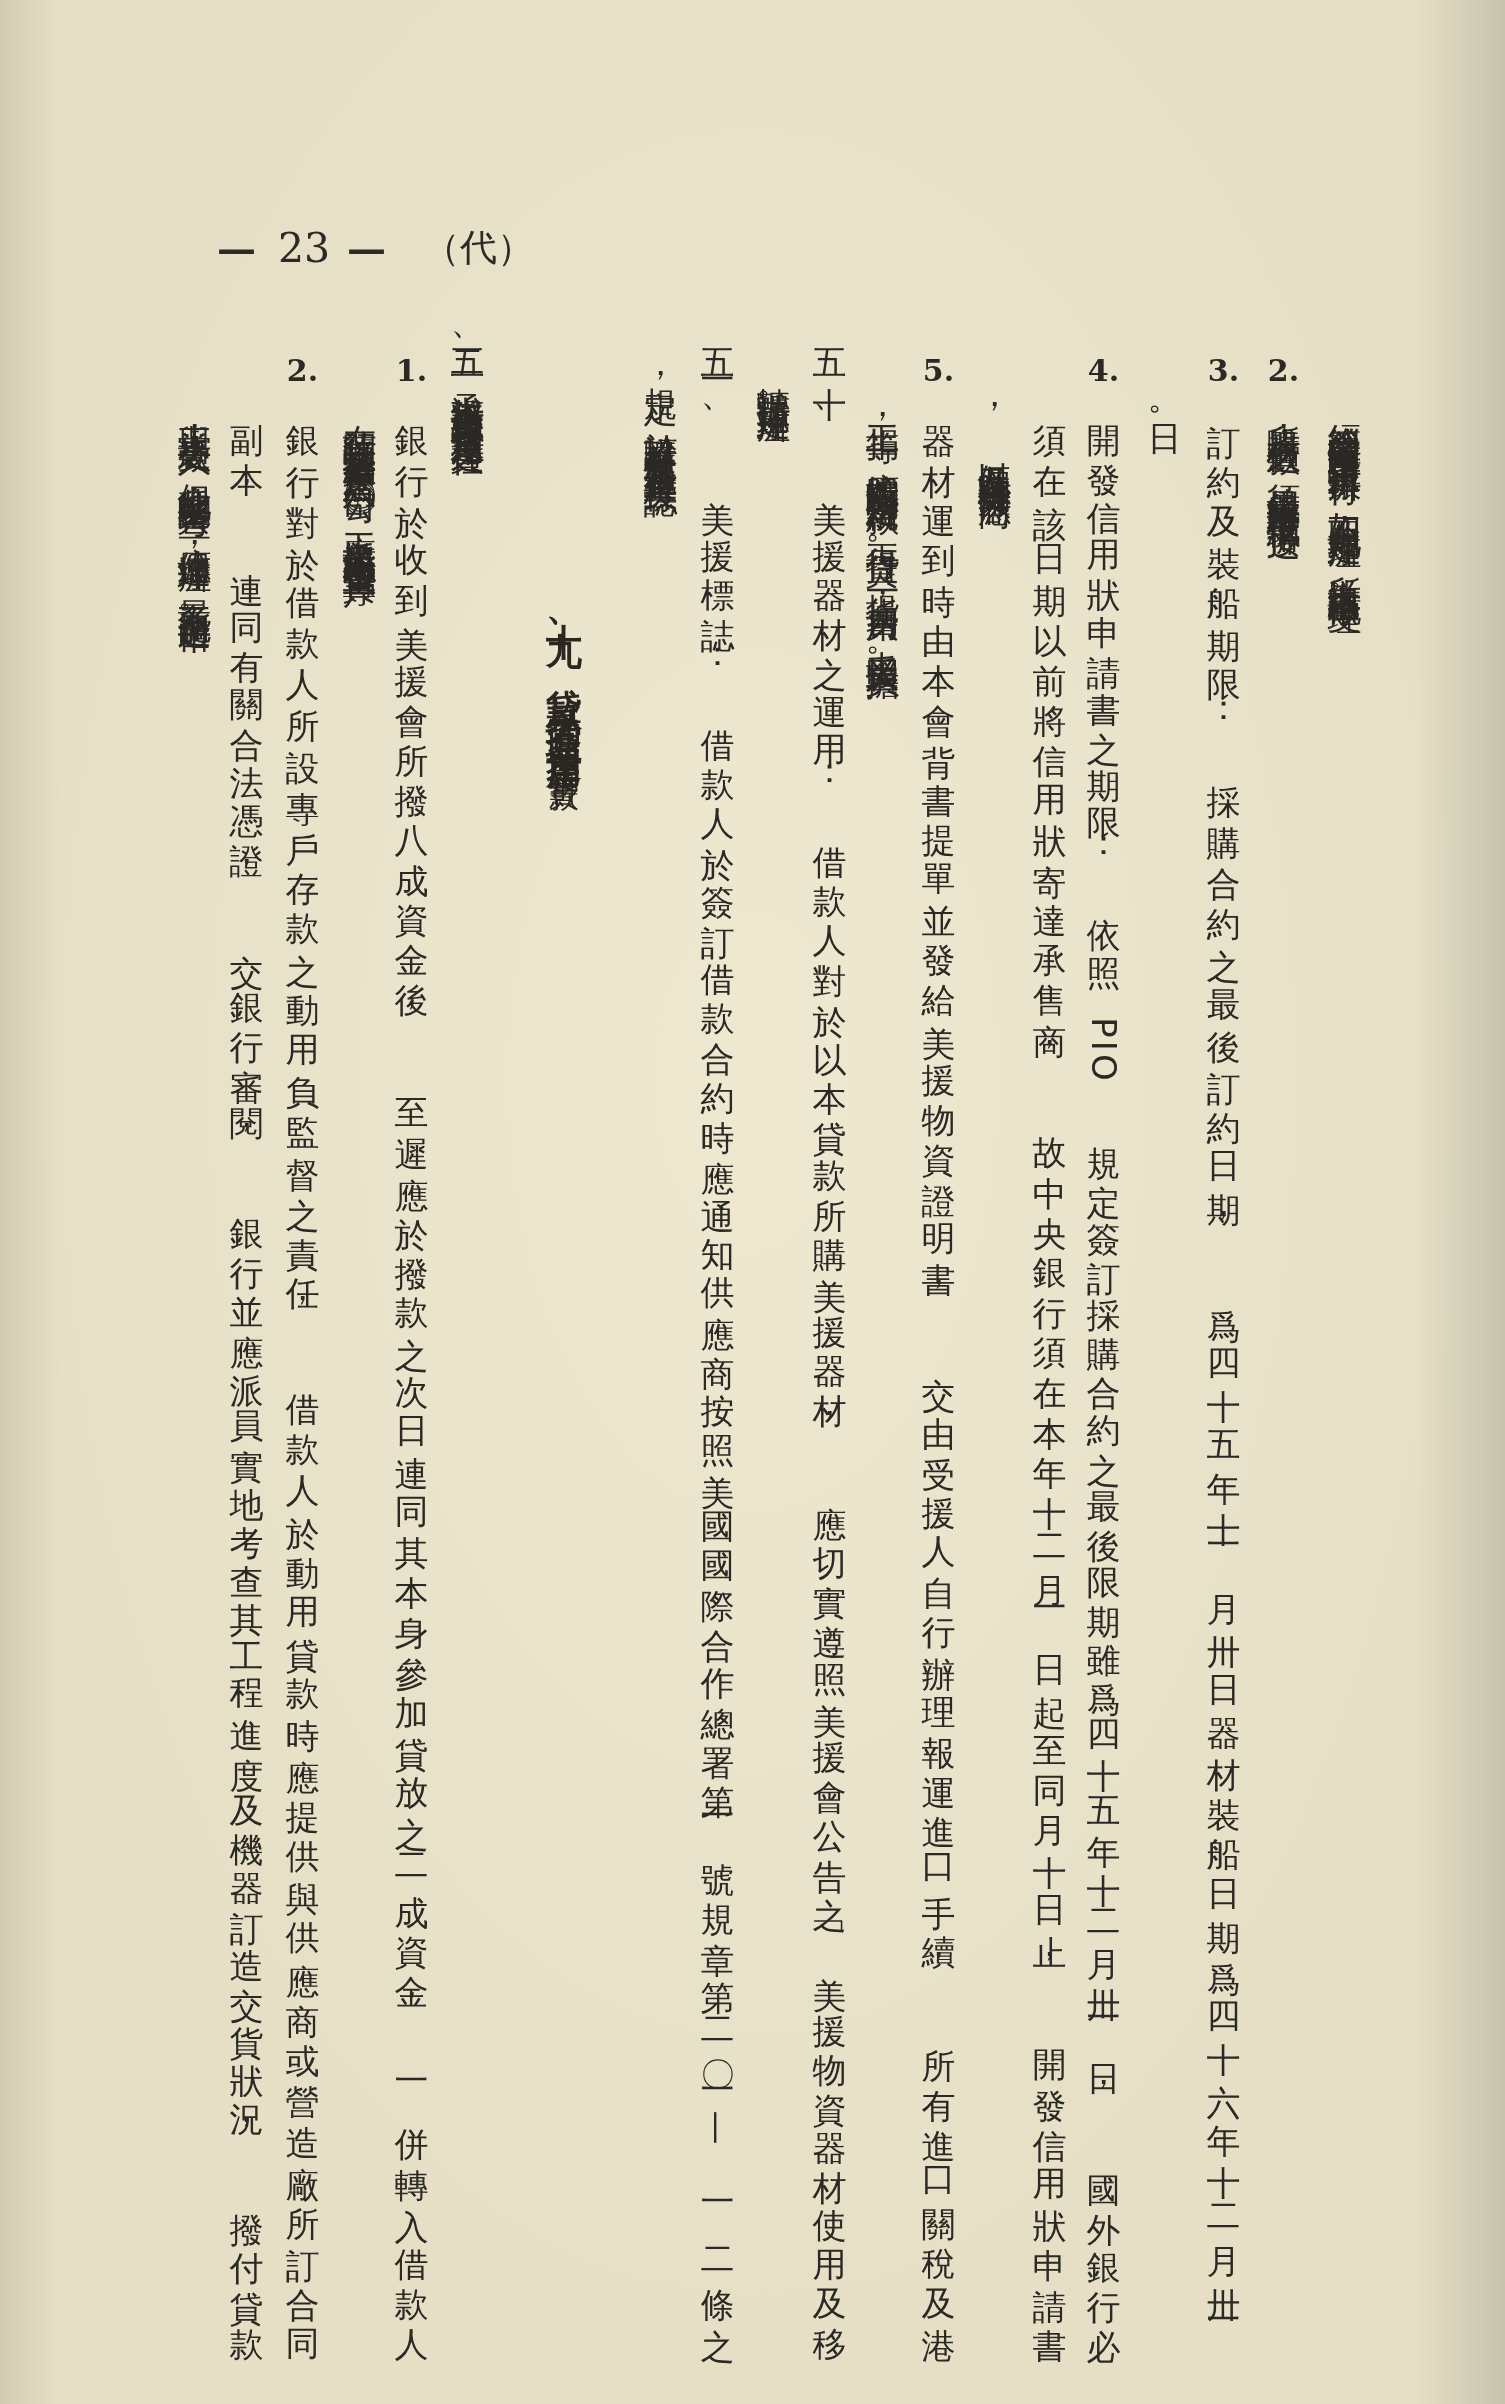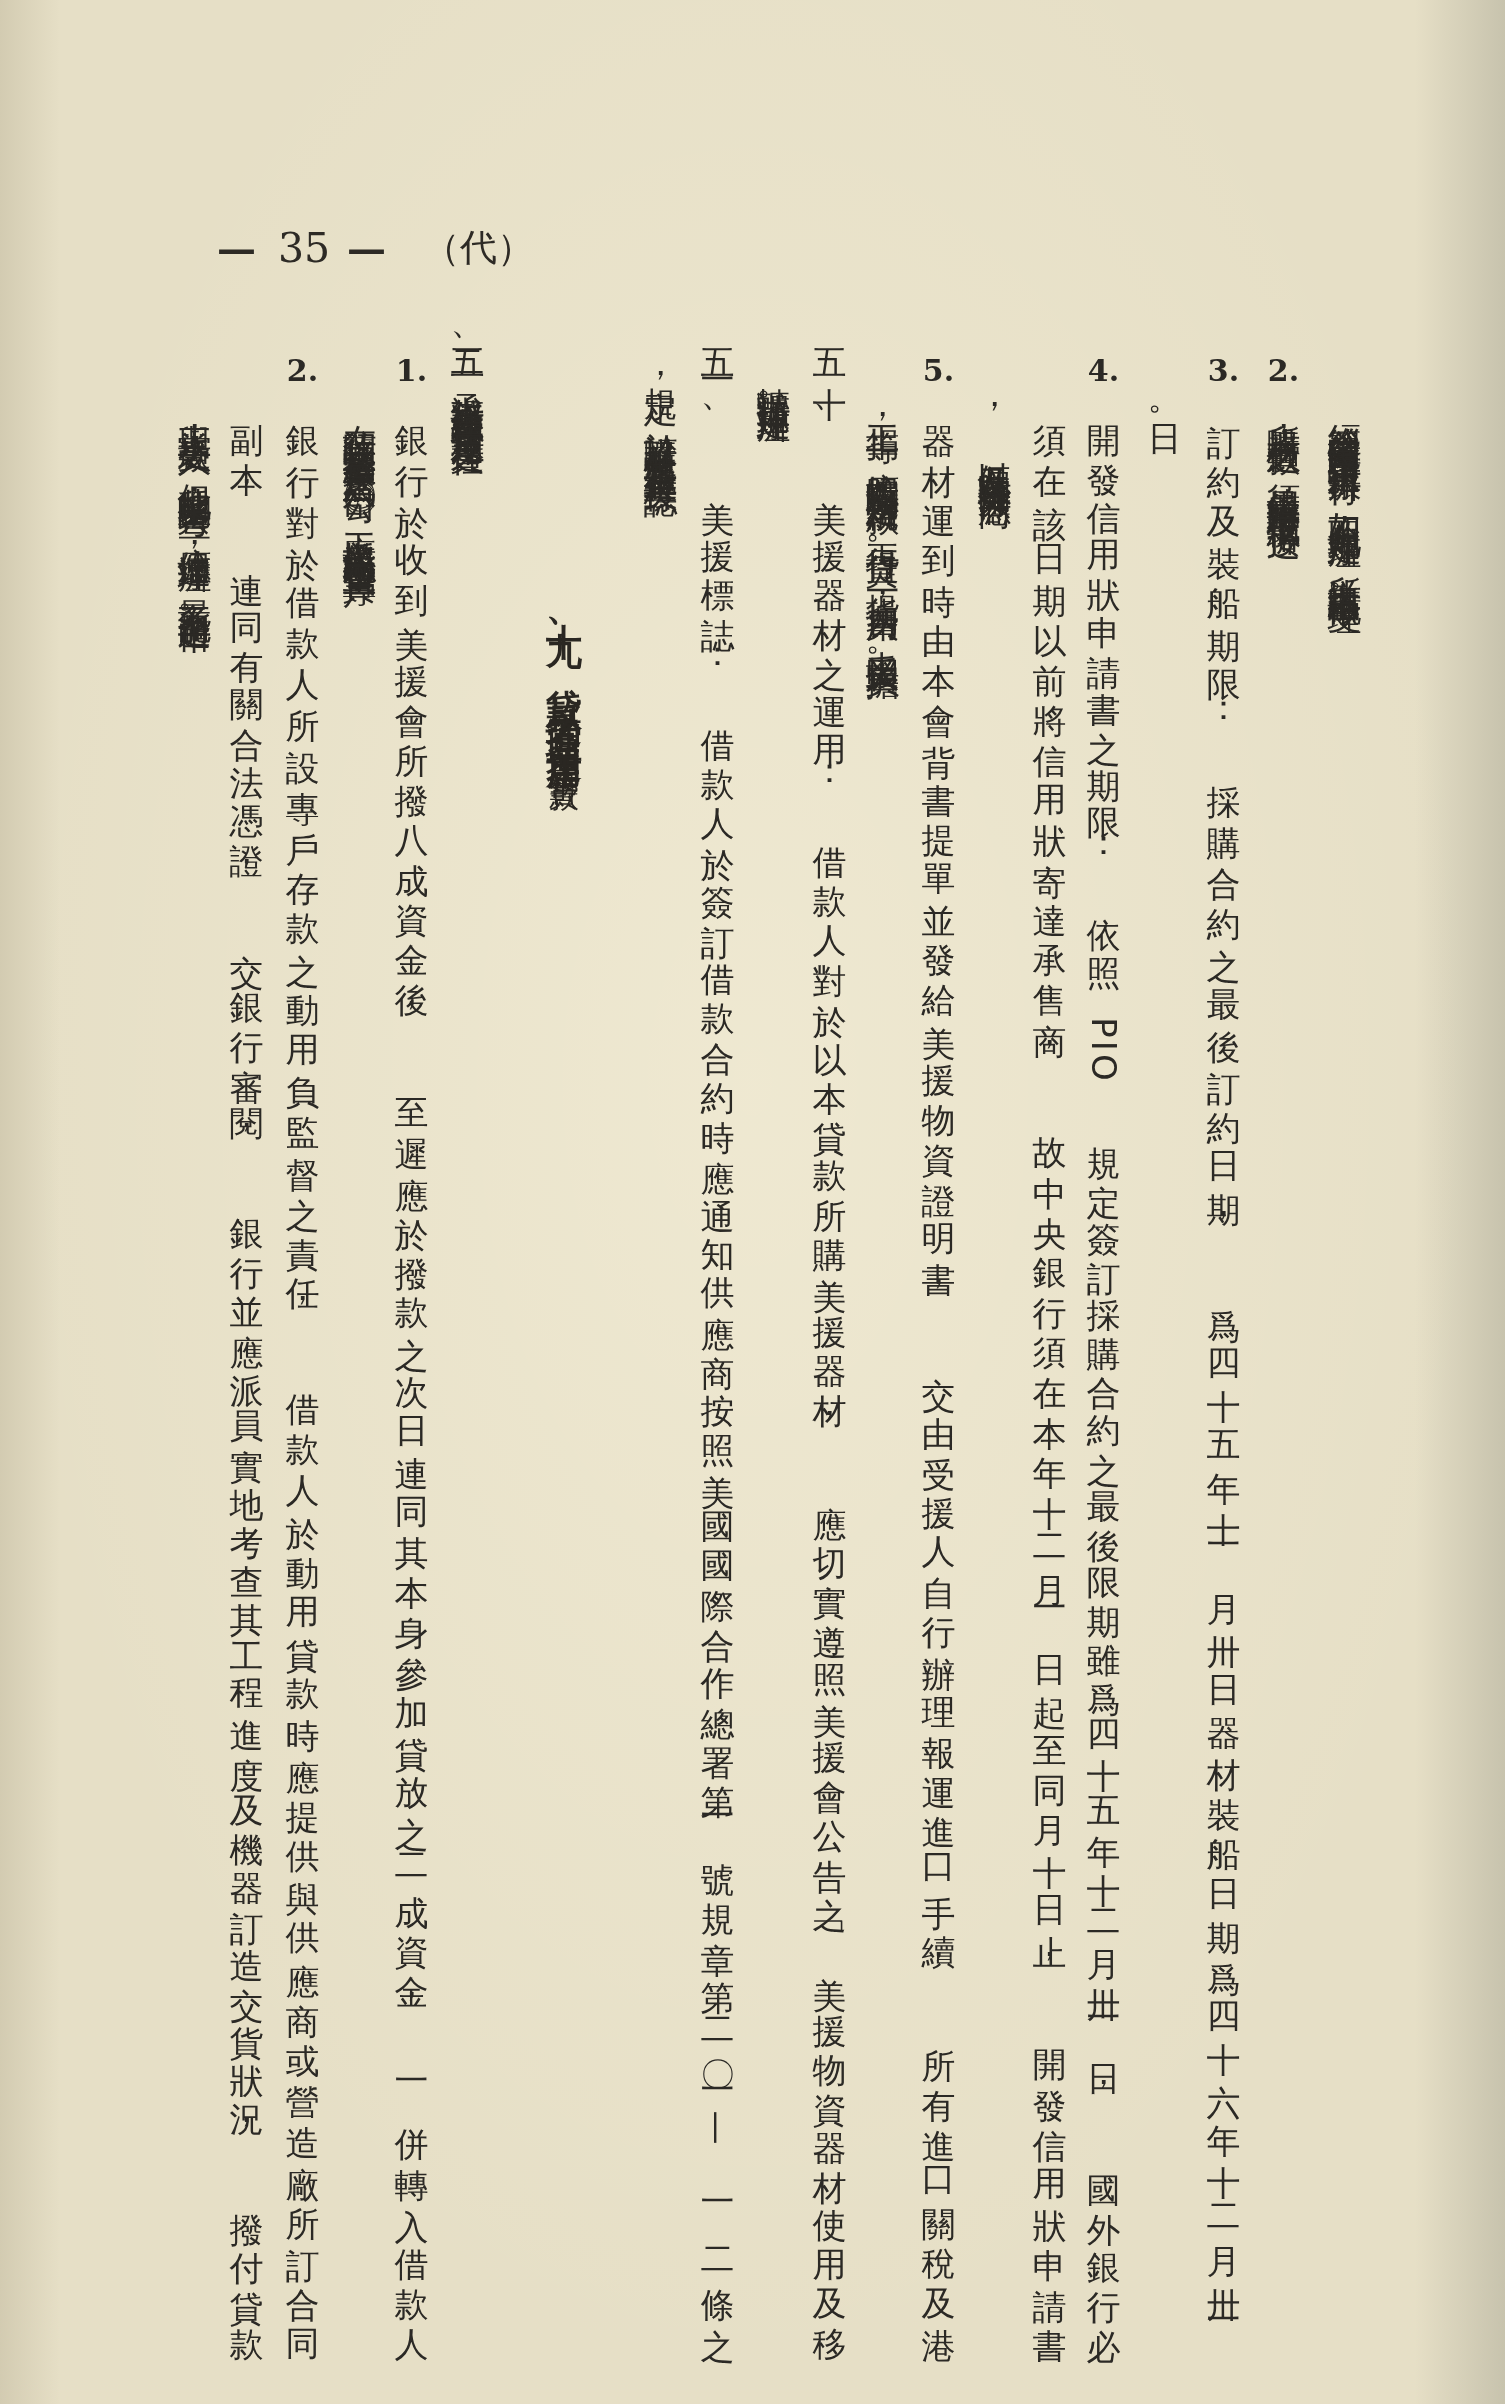--- a/index.html
+++ b/index.html
@@ -52,21 +52,21 @@
   .section-title .main { font-size: 36px; letter-spacing: 9.7px; font-weight: bold; }
   .section-title .sub { font-size: 30px; letter-spacing: 5.8px; }
 </style>
 </head>
 <body>
 
 <div class="page">
 
   <div>
     <span class="hdr dash" style="left:215px;">—</span>
-    <span class="hdr num" style="left:278px;">35</span>
+    <span class="hdr num" style="left:278px;">23</span>
     <span class="hdr dash" style="left:345px;">—</span>
     <span class="hdr note" style="left:423px;">（代）</span>
   </div>
 
   <div>
     <div class="col" style="left:1323px; top:398px;">經簽署後隨同申請書一併送承辦銀行。如不照此規定辦理，所送申請書概不受理。</div>
 
     <div class="inum" style="left:1262px;">2.</div>
     <div class="col" style="left:1262px; top:398px;">所購器材之價款，須儘量與當時市場最低價格接近。</div>
 

